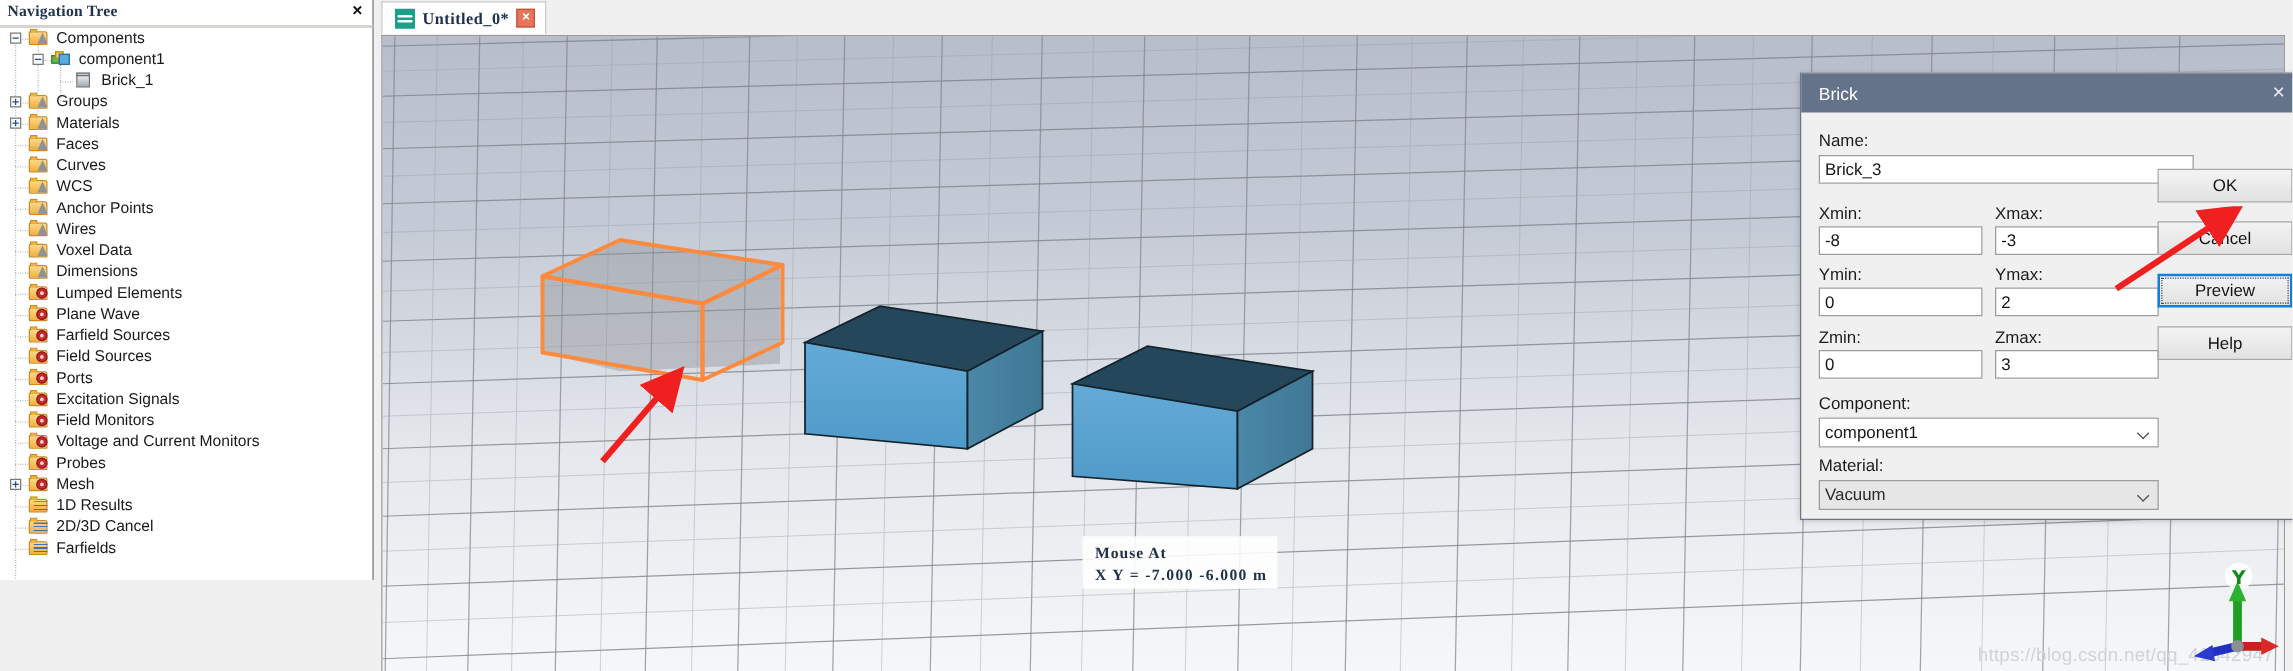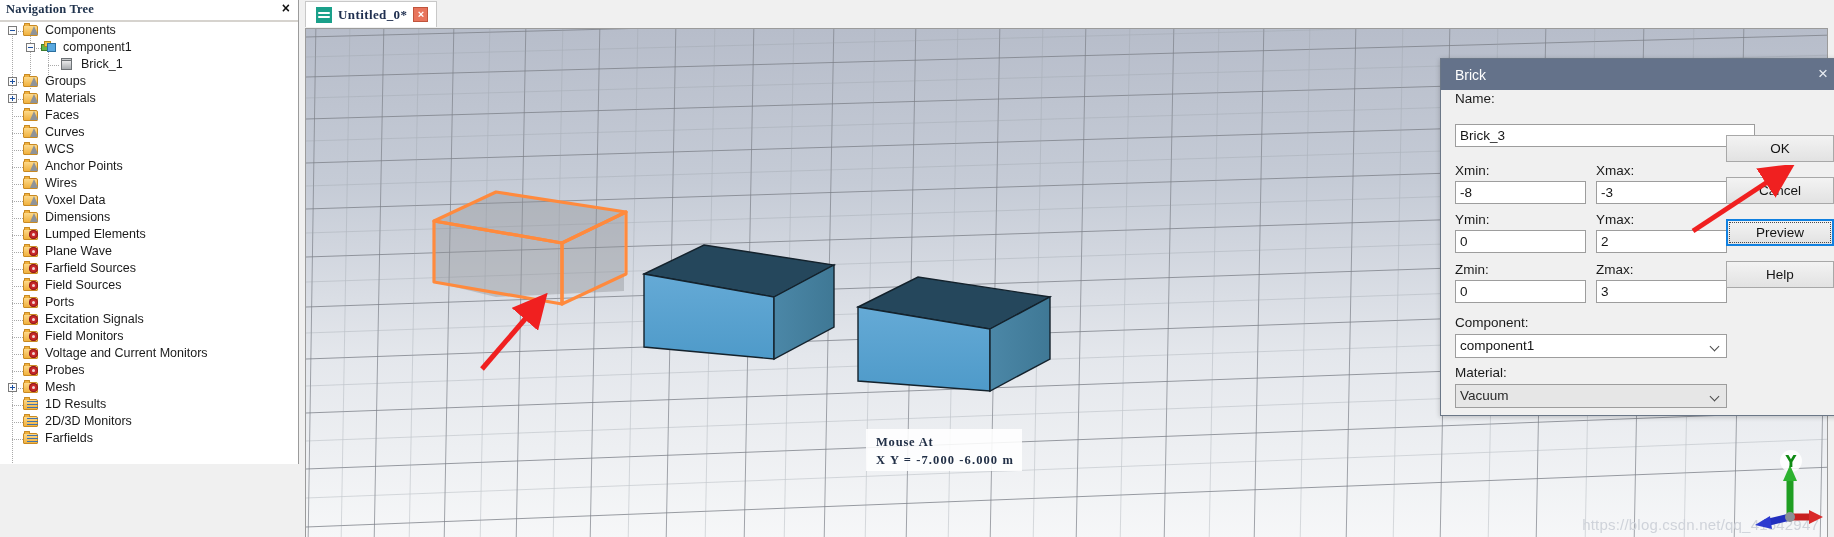--- a/index.html
+++ b/index.html
@@ -728,21 +728,21 @@
             <span class="waves"></span>
           </span>
           <span class="tree-label" style="position: absolute; left: 41px;">1D Results</span>
         </div>
         <div class="tree-row">
           <div class="elbow" style="left: 12px; width: 11px;"></div>
           <span class="ico" style="position: absolute; left: 23px; top: 1px;">
             <span class="folder"></span>
             <span class="waves"></span>
           </span>
-          <span class="tree-label" style="position: absolute; left: 41px;">2D/3D Monitors</span>
+          <span class="tree-label" style="position: absolute; left: 41px;">2D/3D Cancel</span>
         </div>
         <div class="tree-row">
           <div class="elbow" style="left: 12px; width: 11px;"></div>
           <span class="ico" style="position: absolute; left: 23px; top: 1px;">
             <span class="folder"></span>
             <span class="waves"></span>
           </span>
           <span class="tree-label" style="position: absolute; left: 41px;">Farfields</span>
         </div>
       </div>
@@ -902,21 +902,21 @@
     </div>
 
     <div id="brick-dialog">
       <div id="dlg-titlebar">
         <span id="dlg-title">Brick</span>
         <span id="dlg-close">×</span>
       </div>
 
       <div id="dlg-body">
 
-        <div class="fld-label" style="left:14px; top:1px;">Name:</div>
+        <div class="fld-label" style="left:14px; top:15px;">Name:</div>
         <div class="txtbox" style="left:14px; top:34px; width:300px;">Brick_3</div>
 
         <div class="fld-label" style="left:14px; top:73px;">Xmin:</div>
         <div class="txtbox" style="left:14px; top:91px; width:131px;">-8</div>
         <div class="fld-label" style="left:155px; top:73px;">Xmax:</div>
         <div class="txtbox" style="left:155px; top:91px; width:131px;">-3</div>
 
         <div class="fld-label" style="left:14px; top:122px;">Ymin:</div>
         <div class="txtbox" style="left:14px; top:140px; width:131px;">0</div>
         <div class="fld-label" style="left:155px; top:122px;">Ymax:</div>

